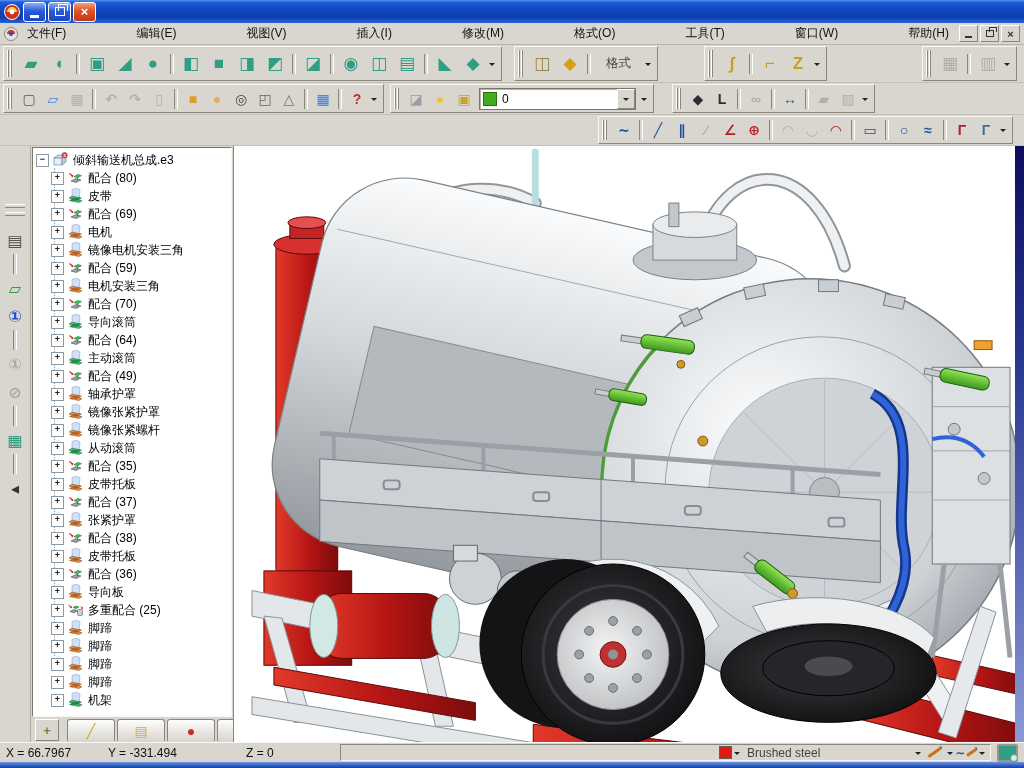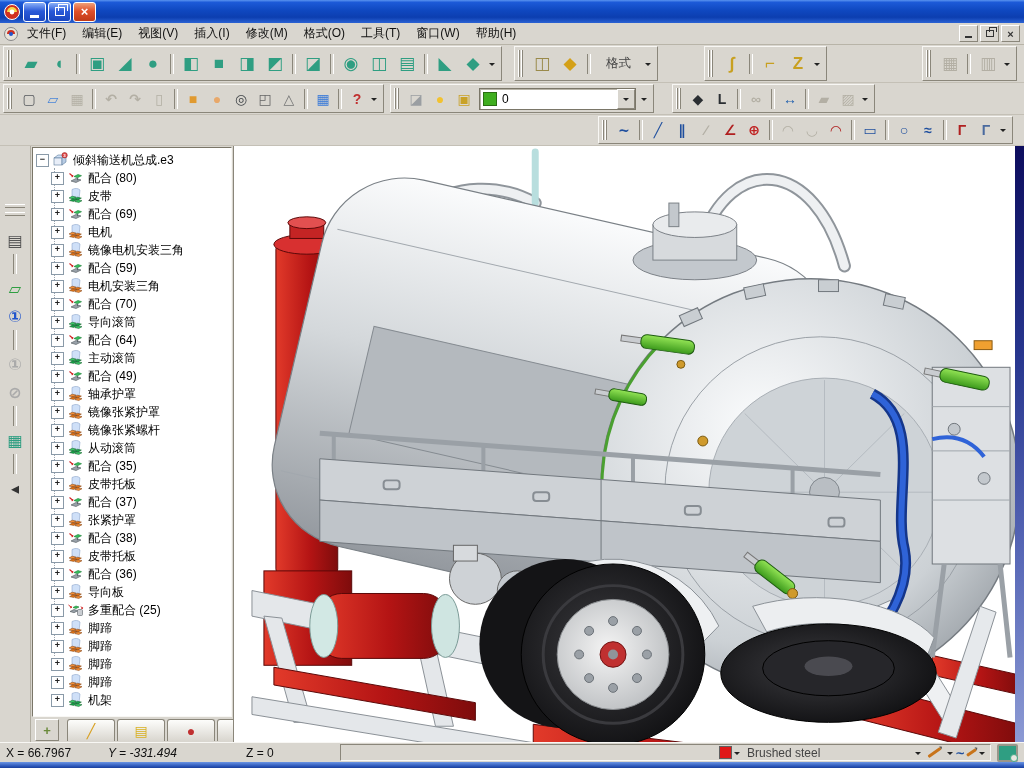--- a/index.html
+++ b/index.html
@@ -17,21 +17,21 @@
     display:flex;align-items:center;justify-content:center;color:#fff;font-size:13px;font-weight:bold;
     background:linear-gradient(180deg,#8ab0f8,#2a5ad8 45%,#1a46c0);}
   .winbtn.close{background:linear-gradient(180deg,#f0a078,#e0502a 45%,#c03a18);}
   .g-min{width:9px;height:3px;background:#fff;margin-top:9px;}
   .g-rest{width:8px;height:7px;border:1px solid #fff;position:relative;}
   .g-rest::before{content:"";position:absolute;left:2px;top:-4px;width:8px;height:6px;border:1px solid #fff;border-bottom:none;}
   
   .menubar{height:21px;flex:none;display:flex;align-items:center;background:#d9d6cf;
     border-bottom:1px solid #b8b4a8;padding-left:3px;}
   .menu-item{padding:2px 8px;color:#111;}
-  #menu-items{display:flex;flex:1;}
+  #menu-items{display:flex;flex:1;justify-content:space-between;}
   .mdicontrols{display:flex;margin-right:4px;}
   .mdibtn{width:17px;height:15px;margin-left:2px;border:1px solid;border-color:#fff #8a867a #8a867a #fff;
     background:#d9d6cf;display:flex;align-items:center;justify-content:center;color:#333;font-size:11px;font-weight:bold;}
   .g-min.dark{background:#333;width:7px;height:2px;margin-top:7px;}
   .g-rest.dark{border-color:#333;width:6px;height:5px;}
   .g-rest.dark::before{border-color:#333;width:6px;height:4px;}
   
   .tbrow{flex:none;display:flex;align-items:center;background:#d9d6cf;border-bottom:1px solid #c4c0b6;padding:1px 3px;}
   .row1{height:35px;}
   .row2{height:29px;}
@@ -82,21 +82,21 @@
     font-size:14px;font-weight:bold;margin-right:2px;}
   .viewport{flex:1;position:relative;background:#fff;border-left:1px solid #8a867a;min-width:0;}
   .viewport svg.model{position:absolute;left:0;top:0;width:100%;height:100%;}
   .vgrad{position:absolute;right:0;top:0;width:9px;height:100%;
     background:linear-gradient(180deg,#0d0d5e 0%,#27368e 35%,#5a6ab8 70%,#8c9ad4 100%);}
   
   .statusbar{height:19px;flex:none;display:flex;align-items:center;background:#d9d6cf;
     border-top:1px solid #f8f7f4;font-size:12px;padding:0 6px;}
   .scoord{flex:none;color:#111;}
   .scoord.x{width:102px;}
-  .scoord.y{width:138px;font-style:italic;}
+  .scoord.y{width:138px;}
   .scoord.z{width:58px;}
   .spanel{flex:1;height:15px;border:1px solid;border-color:#8a867a #f8f7f4 #f8f7f4 #8a867a;
     display:flex;align-items:center;padding:0 3px;margin:0 6px 0 36px;}
   .sw-red{width:11px;height:11px;background:#e01818;border:1px solid #606060;flex:none;margin-left:auto;}
   .matname{color:#444;margin:0 6px 0 5px;width:160px;text-align:left;flex:none;}
   .pen{display:inline-block;width:15px;height:3px;background:#c8741a;transform:rotate(-35deg);border-radius:1px;position:relative;}
   .pen::after{content:"";position:absolute;right:-4px;top:-1px;border:2.5px solid transparent;border-left-color:#555;}
   .penbox{width:22px;height:16px;display:flex;align-items:center;justify-content:center;flex:none;}
   .wave{font-style:normal;color:#1f4f9e;font-weight:bold;margin-right:1px;}
   .monitor{width:17px;height:14px;border:2px solid #9a968a;background:#2f9e82;border-radius:2px;flex:none;position:relative;}

